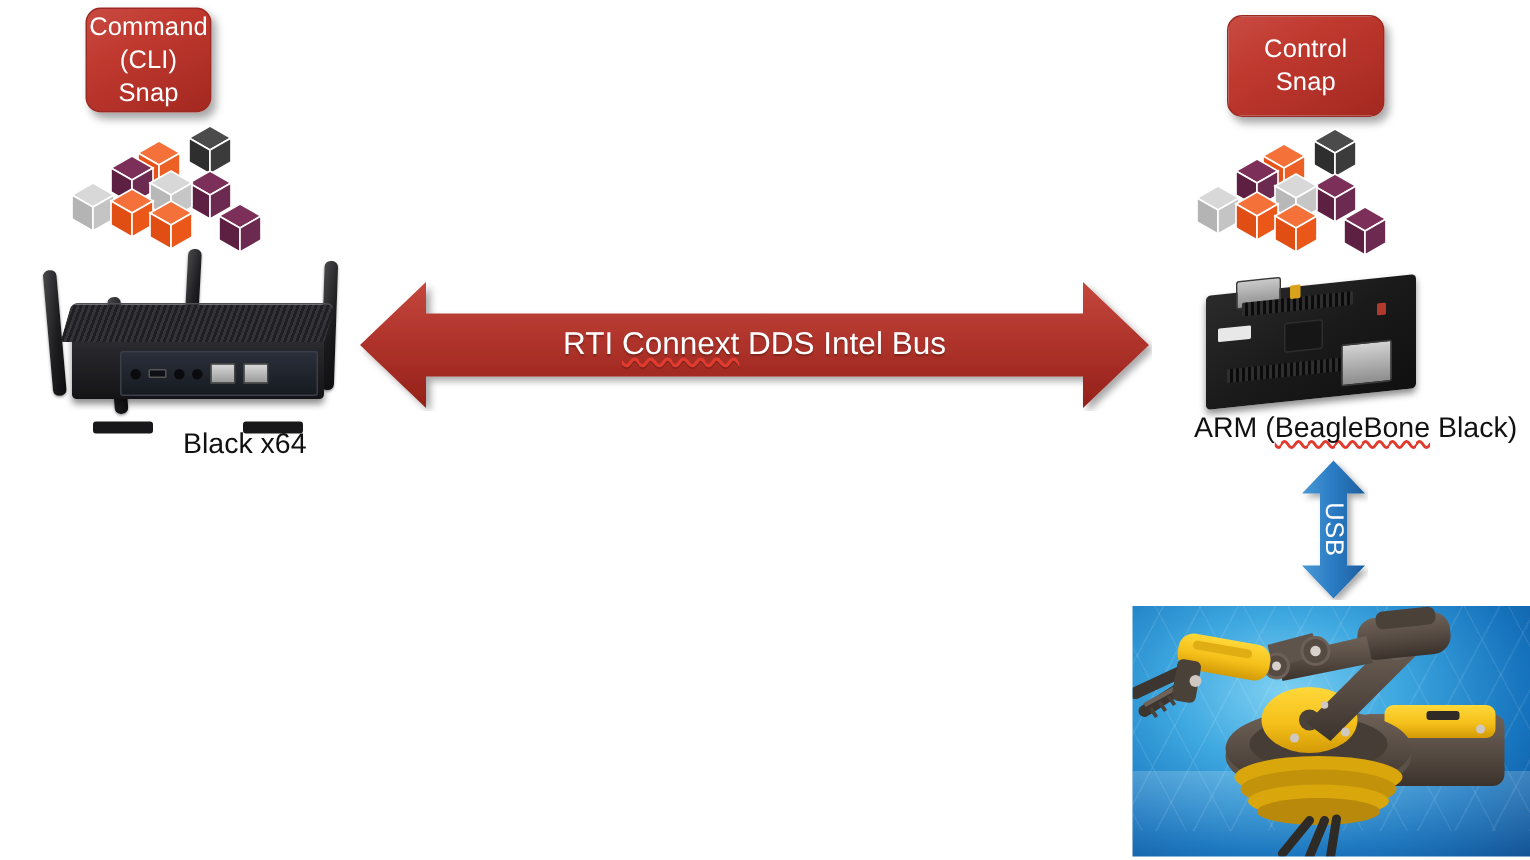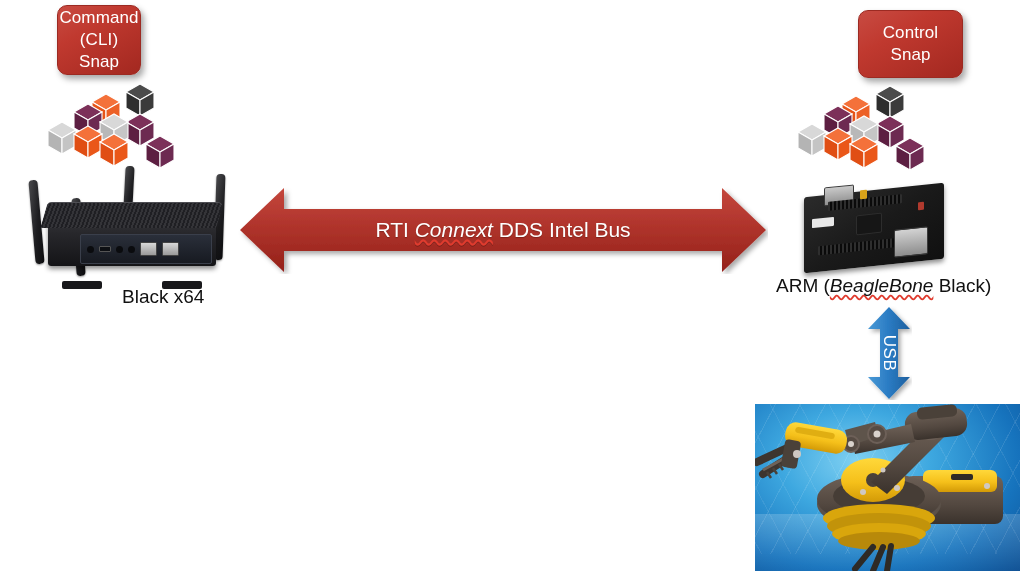--- a/index.html
+++ b/index.html
@@ -22,21 +22,21 @@
     border: 1px solid #9c2a22;
     box-shadow: 3px 4px 6px rgba(0,0,0,0.35);
     display: flex; align-items: center; justify-content: center;
     color: #ffffff;
     font-size: 17px; line-height: 1.28;
     text-align: center;
     letter-spacing: .1px;
   }
   .snapbox span { display: block; white-space: pre-line; }
   #box-cli  { left: 57px;  top: 5px;  width: 84px; height: 70px; }
-  #box-ctrl { left: 818px; top: 10px; width: 105px; height: 68px; margin-left: 40px; }
+  #box-ctrl { left: 818px; top: 10px; width: 105px; height: 68px; }
 
   
   .cubes { position: absolute; width: 150px; height: 90px; }
   #cubes-left  { left: 42px;  top: 82px; }
   #cubes-right { left: 792px; top: 84px; }
   .cubes svg { display:block; width:100%; height:100%; }
 
   
   .photo { position: absolute; }
 
@@ -110,26 +110,25 @@
   #bbb .c1 { left: 62px; top: 12px; width: 7px; height: 9px; }
   #bbb .c2 { left: 120px; top: 24px; width: 6px; height: 8px; background:#b03a2e; }
   #bbb .wht { position:absolute; left:14px; top:40px; width:22px; height:9px; background:#e8e8e8; transform: skewY(-6deg); border-radius:1px; }
 
   
   .hw-label {
     position: absolute; color: #111111;
     font-size: 19px; white-space: nowrap;
   }
   #label-intel { left: 122px; top: 286px; }
-  #label-arm   { left: 776px; top: 275px; }
+  #label-arm   { left: 796px; top: 275px; }
   .misspelled {
     text-decoration: underline wavy #e03b2e;
     text-decoration-skip-ink: none;
     text-underline-offset: 2px;
-    font-style: italic;
   }
 
   
   #bus-arrow { position: absolute; left: 238px; top: 186px; width: 530px; height: 88px; }
   #bus-arrow svg { display:block; width:100%; height:100%; }
   #bus-label {
     position: absolute; left: 0; top: 0; width: 530px; height: 88px;
     display: flex; align-items: center; justify-content: center;
     color: #ffffff; font-size: 21px; white-space: nowrap;
     text-shadow: 0 1px 1px rgba(0,0,0,.25);

